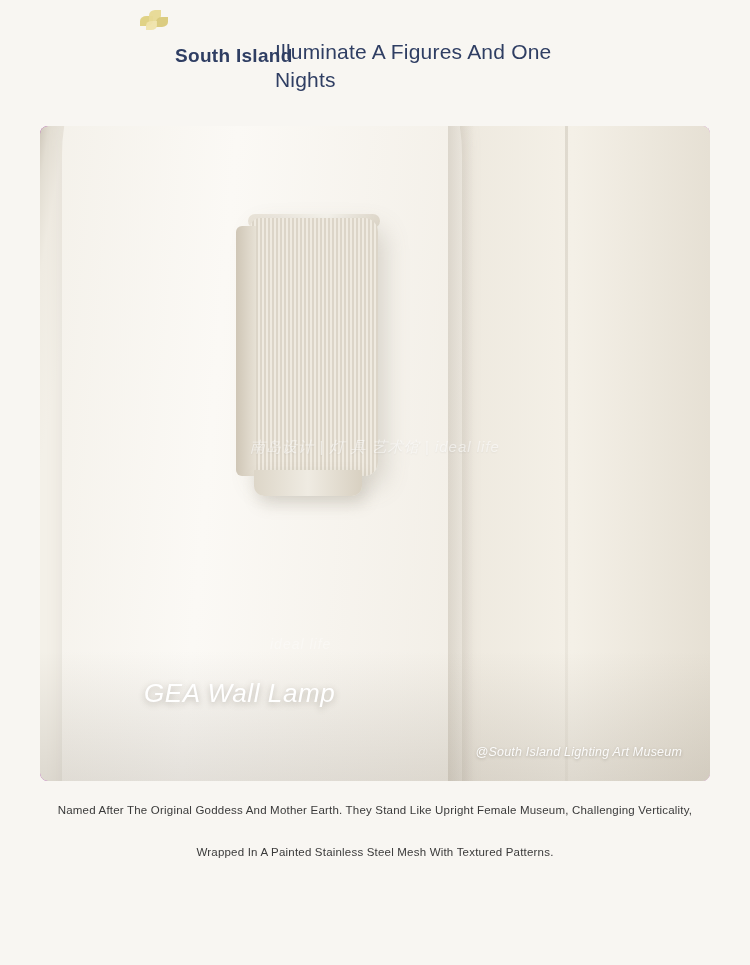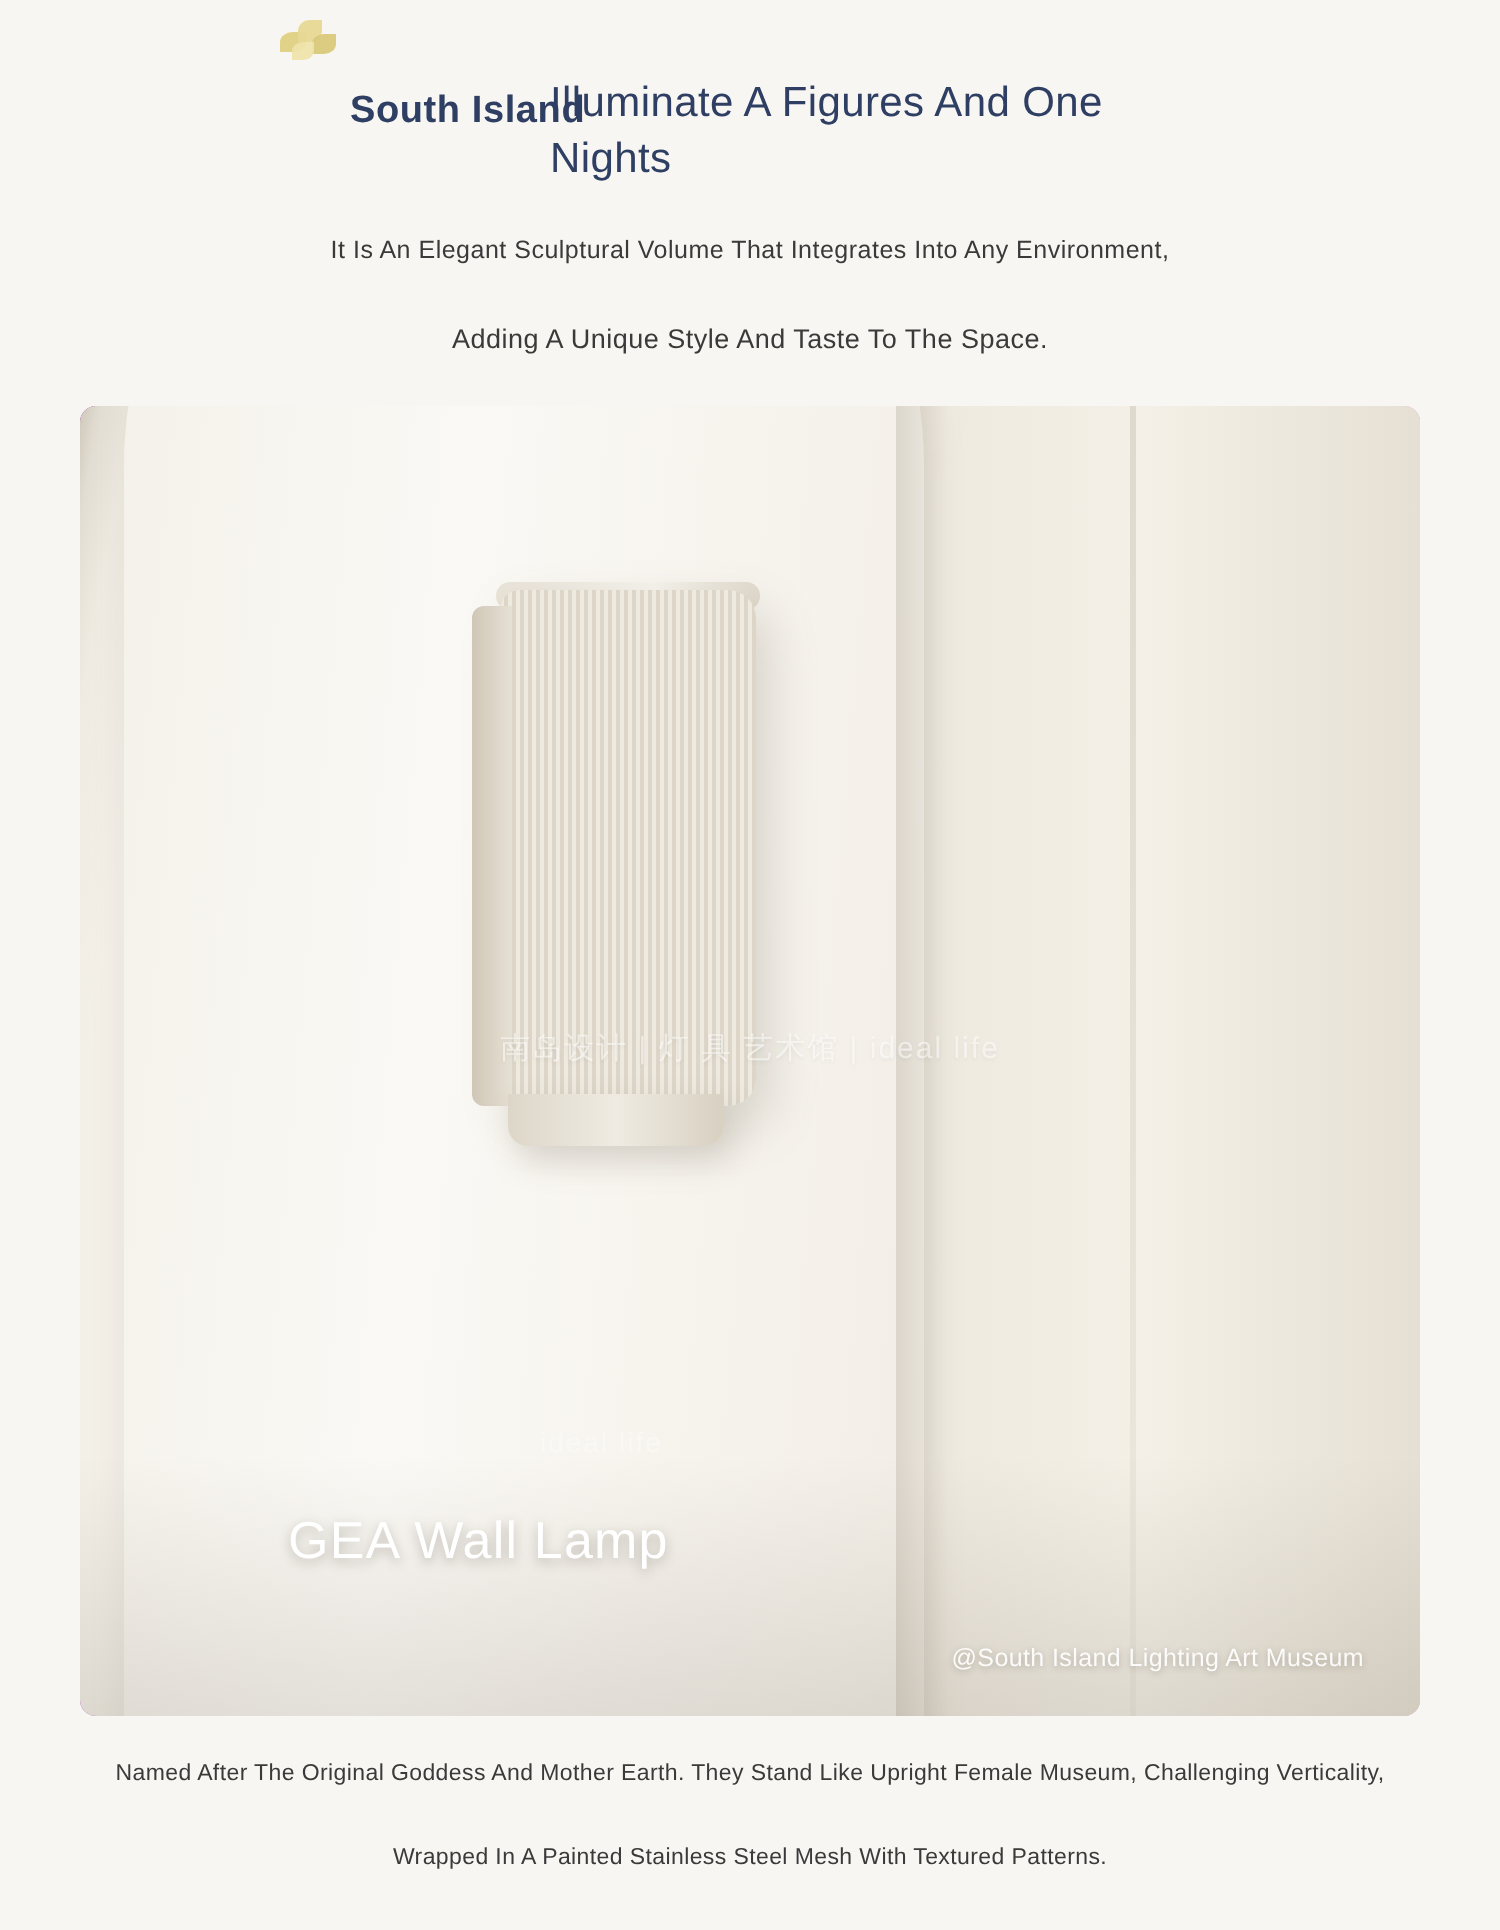--- a/index.html
+++ b/index.html
@@ -82,20 +82,21 @@
 
   
   .hero {
     position: relative;
     margin: 26px auto 0 auto;
     width: 670px;
     height: 655px;
     border-radius: 8px;
     overflow: hidden;
     background: #a21caf;
+    font-style: italic;
   }
   .hero-bg {
     position: absolute;
     inset: 0;
     background:
       linear-gradient(100deg, #cfc8bb 0px, #e2ddd2 10px, #efebe2 26px, #f3f0e8 60px, #f3f0e8 100%);
   }
   
   .arch {
     position: absolute;
@@ -254,24 +255,20 @@
     <div class="brand-mark">
       <span class="leaf l1"></span>
       <span class="leaf l2"></span>
       <span class="leaf l3"></span>
       <span class="leaf l4"></span>
     </div>
     <div class="brand-name">South Island</div>
     <div class="headline">Illuminate A Figures And One Nights</div>
   </div>
 
-  <div class="subcopy">
-    <div class="line1">It Is An Elegant Sculptural Volume That Integrates Into Any Environment,</div>
-    <div class="line2">Adding A Unique Style And Taste To The Space.</div>
-  </div>
 
   <div class="hero">
     <div class="hero-bg"></div>
     <div class="wall-right"></div>
     <div class="wall-seam"></div>
     <div class="arch"></div>
     <div class="arch-edge"></div>
 
     <div class="lamp">
       <div class="lamp-top"></div>

